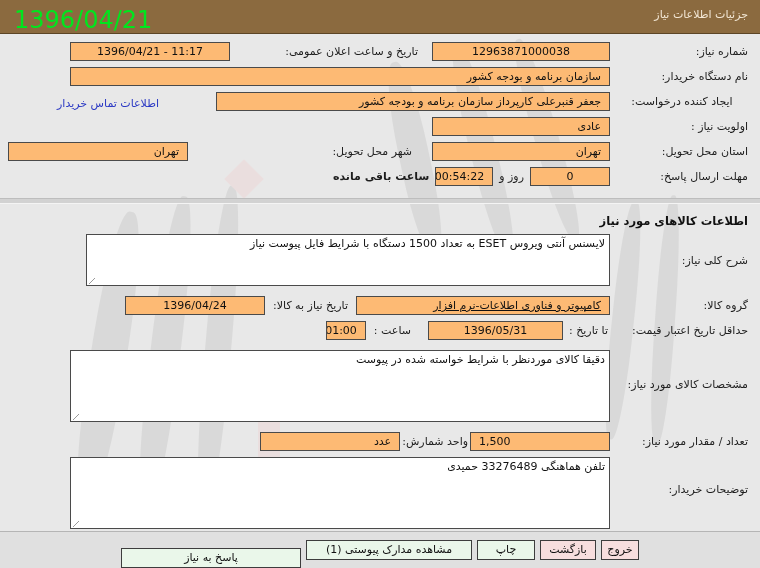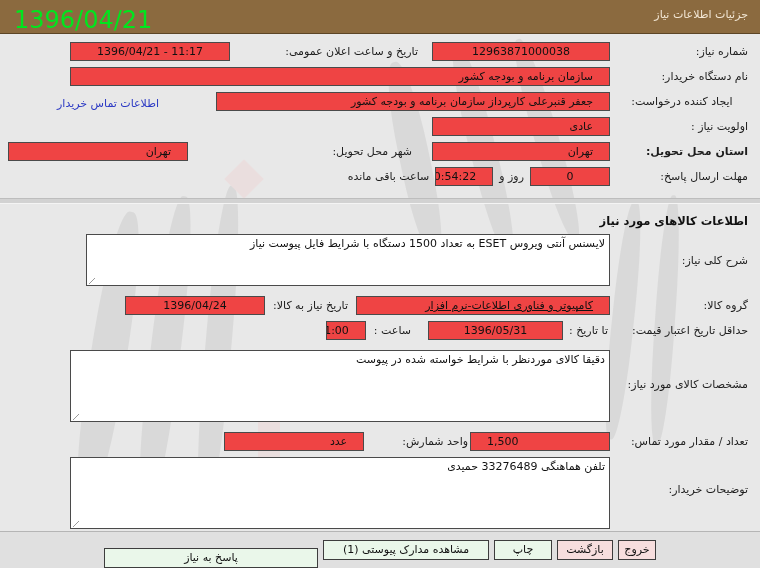--- a/index.html
+++ b/index.html
@@ -97,28 +97,28 @@
     padding: 0 4px;
     flex: 0 0 auto;
   }
   .lbl-w {
     width: 132px;
     text-align: right;
     padding-left: 6px;
   }
 
   .fld {
-    background: #ef4444;
+    background: #fdba74;
     border: 1px solid #4a4a4a;
     box-sizing: border-box;
     height: 19px;
     line-height: 17px;
     font-size: 11px;
     color: #111;
-    padding: 0 16px;
+    padding: 0 8px;
     overflow: hidden;
     white-space: nowrap;
   }
   .fld.center { text-align: center; }
   .fld.right  { text-align: right; }
   .fld.left   { text-align: left; }
 
   .area {
     background: #ffffff;
     border: 1px solid #4a4a4a;
@@ -177,21 +177,21 @@
     color: #111;
     height: 20px;
     line-height: 18px;
     padding: 0 10px;
     box-sizing: border-box;
     cursor: pointer;
     white-space: nowrap;
     text-align: center;
   }
   .btn.pink { background: #f7dede; }
-  .btn.wide1 { width: 214px; margin-top: 16px; }
+  .btn.wide1 { width: 180px; margin-top: 16px; }
   .btn.wide2 { width: 166px; }
   .btn.small { width: 58px; padding: 0 4px; }
   .btn.small2 { width: 56px; padding: 0 4px; }
   .btn.small3 { width: 38px; padding: 0 4px; }
 
   .spacer6 { height: 6px; }
   .spacer2 { height: 2px; }
 </style>
 </head>
 <body>
@@ -249,35 +249,35 @@
 
     <div class="row">
       <div class="lbl lbl-w" style="order:1;">اولویت نیاز :</div>
       <div class="fld right" style="order:2; width:178px;">عادی</div>
       <div style="order:3; flex:1;"></div>
     </div>
 
     <div class="spacer2"></div>
 
     <div class="row">
-      <div class="lbl lbl-w" style="order:1;font-weight:bold;">استان محل تحویل:</div>
+      <div class="lbl lbl-w" style="order:1;">استان محل تحویل:</div>
       <div class="fld right" style="order:2; width:178px;">تهران</div>
       <div class="lbl" style="order:3; flex:1; text-align:right; padding-right:20px;">شهر محل تحویل:</div>
       <div class="fld right" style="order:4; width:180px;">تهران</div>
       <div style="order:5; width:0px;"></div>
     </div>
 
     <div class="spacer2"></div>
 
     <div class="row">
       <div class="lbl lbl-w" style="order:1;">مهلت ارسال پاسخ:</div>
       <div class="fld center" style="order:2; width:80px;">0</div>
       <div class="lbl" style="order:3; padding:0 6px;">روز و</div>
       <div class="fld center" style="order:4; width:58px;">00:54:22</div>
-      <div class="lbl" style="order:5; padding:0 6px;">ساعت باقی مانده</div>
+      <div class="lbl" style="order:5; padding:0 6px;font-weight:bold;">ساعت باقی مانده</div>
       <div style="order:6; flex:1;"></div>
     </div>
 
     <div class="spacer6"></div>
   </div>
 
   <div class="panel-sep"></div>
 
   <div class="panel">
 
@@ -312,23 +312,23 @@
     <div class="spacer6"></div>
 
     <div class="row" style="align-items:flex-start;">
       <div class="lbl lbl-w" style="order:1; padding-top:28px;">مشخصات کالای مورد نیاز:</div>
       <div class="area" style="order:2; flex:1; height:72px; margin-left:62px;">دقیقا کالای موردنظر با شرایط خواسته شده در پیوست</div>
     </div>
 
     <div class="spacer6"></div>
 
     <div class="row">
-      <div class="lbl lbl-w" style="order:1;">تعداد / مقدار مورد تماس:</div>
+      <div class="lbl lbl-w" style="order:1;">تعداد / مقدار مورد نیاز:</div>
       <div class="fld left" style="order:2; width:140px;">1,500</div>
-      <div class="lbl" style="order:3; padding:0 2px;margin-left:36px;">واحد شمارش:</div>
+      <div class="lbl" style="order:3; padding:0 2px;">واحد شمارش:</div>
       <div class="fld right" style="order:4; width:140px;">عدد</div>
       <div style="order:5; flex:1;"></div>
     </div>
 
     <div class="spacer2"></div>
 
     <div class="row" style="align-items:flex-start;">
       <div class="lbl lbl-w" style="order:1; padding-top:26px;">توضیحات خریدار:</div>
       <div class="area" style="order:2; flex:1; height:72px; margin-left:62px;">تلفن هماهنگی 33276489 حمیدی</div>
     </div>

